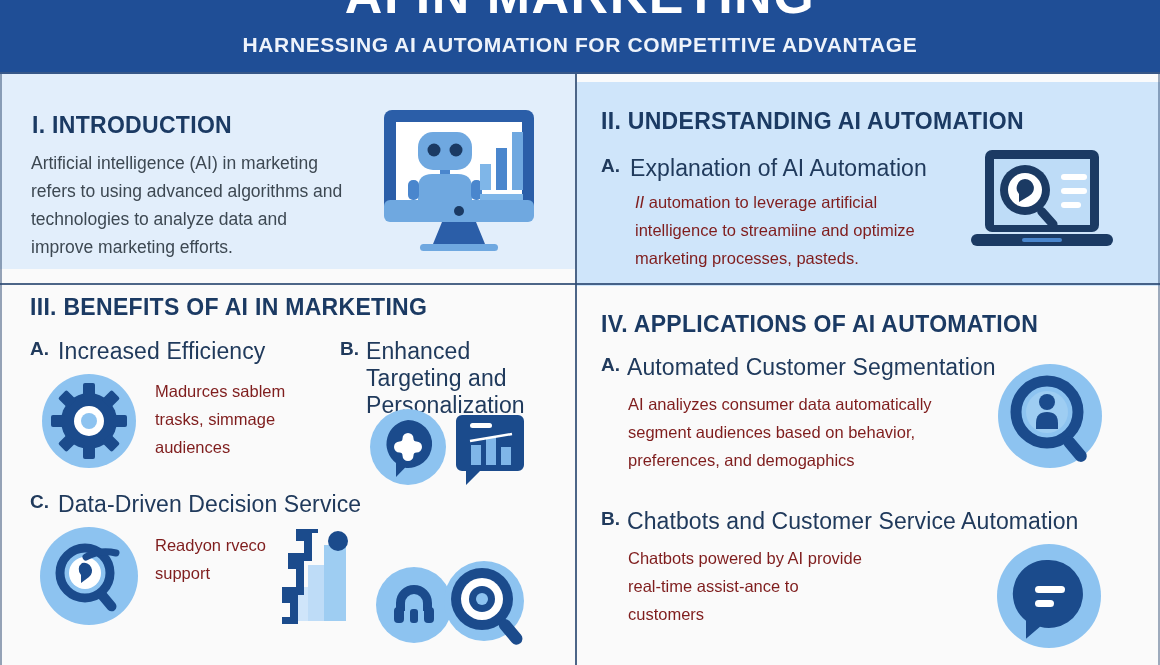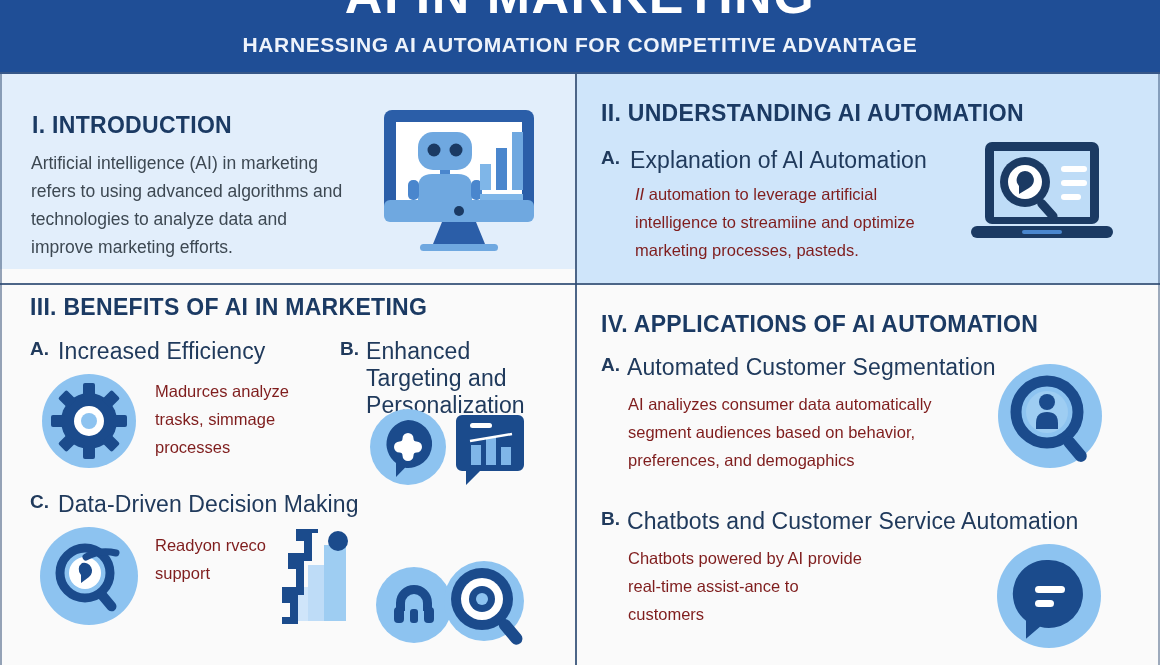--- a/index.html
+++ b/index.html
@@ -57,21 +57,21 @@
   }
 
   
   .grid {
     position: absolute;
     left: 0; top: 74px;
     width: 1160px; height: 591px; border-radius: 25px;
   }
   .quad { position: absolute; overflow: hidden; }
   .q1 { left: 0;    top: 0;   width: 575px; height: 209px; background: #e2eefb; }
-  .q2 { left: 577px; top: 0;  width: 583px; height: 209px; background: #cfe5fa; }
+  .q2 { left: 577px; top: 8px;  width: 583px; height: 209px; background: #cfe5fa; }
   .q3 { left: 0;    top: 195px; width: 575px; height: 404px; background: #fafafa; }
   .q4 { left: 577px; top: 212px; width: 583px; height: 379px; background: #fafafa; }
 
   .vline {
     position: absolute;
     left: 575px; top: 0;
     width: 2px; height: 591px;
     background: #2d4a72;
     opacity: .85;
   }
@@ -263,21 +263,21 @@
               <rect x="41" y="9" width="12" height="14" rx="2" transform="rotate(45 47 47)"></rect>
               <rect x="41" y="71" width="12" height="14" rx="2" transform="rotate(45 47 47)"></rect>
               <rect x="9" y="41" width="14" height="12" rx="2" transform="rotate(45 47 47)"></rect>
               <rect x="71" y="41" width="14" height="12" rx="2" transform="rotate(45 47 47)"></rect>
             </g>
           </g>
           <circle cx="47" cy="47" r="15" fill="#ffffff"></circle>
           <circle cx="47" cy="47" r="8" fill="#8dc3f0"></circle>
         </svg>
       </div>
-      <div class="body-small" id="b3a-body">Madurces analyze trasks, simmage processes</div>
+      <div class="body-small" id="b3a-body">Madurces sablem trasks, simmage audiences</div>
 
       <div class="sub-letter" id="b3b-letter">B.</div>
       <div class="sub-heading" id="b3b-head">Enhanced Targeting and Personalization</div>
       <div id="b3b-icons">
         <svg width="155" height="80" viewBox="0 0 155 80">
           <circle cx="38" cy="40" r="38" fill="#8dc3f0"></circle>
           <path d="M38 13 a24 24 0 1 1 -3 47.8 l-9 9.2 v-14 A24 24 0 0 1 38 13 z" fill="#1b4b8c"></path>
           <path d="M38 26 a5.5 5.5 0 0 1 5.5 5.5 q0 3 3 3 a5.5 5.5 0 1 1 0 11 q-3 0-3 3 a5.5 5.5 0 1 1 -11 0 q0-3 -3-3 a5.5 5.5 0 1 1 0-11 q3 0 3-3 A5.5 5.5 0 0 1 38 26 z" fill="#ffffff"></path>
           <path d="M92 8 h56 a6 6 0 0 1 6 6 v44 a6 6 0 0 1 -6 6 h-38 l-14 14 v-14 h-4 a6 6 0 0 1 -6 -6 v-44 a6 6 0 0 1 6 -6 z" fill="#1b4b8c"></path>
           <rect x="100" y="16" width="22" height="5" rx="2.5" fill="#ffffff"></rect>
@@ -297,21 +297,21 @@
           <circle cx="112" cy="42" r="40" fill="#8dc3f0"></circle>
           <circle cx="110" cy="40" r="31" fill="#1b4b8c"></circle>
           <circle cx="110" cy="40" r="21" fill="#ffffff"></circle>
           <circle cx="110" cy="40" r="13" fill="#1b4b8c"></circle>
           <circle cx="110" cy="40" r="6" fill="#8dc3f0"></circle>
           <rect x="132" y="58" width="12" height="30" rx="6" transform="rotate(-40 138 72)" fill="#1b4b8c"></rect>
         </svg>
       </div>
 
       <div class="sub-letter" id="b3c-letter">C.</div>
-      <div class="sub-heading" id="b3c-head">Data-Driven Decision Making</div>
+      <div class="sub-heading" id="b3c-head">Data-Driven Decision Service</div>
       <div id="mag-icon-wrap">
         <svg width="98" height="98" viewBox="0 0 98 98">
           <circle cx="49" cy="49" r="49" fill="#8dc3f0"></circle>
           <circle cx="45" cy="46" r="25" fill="none" stroke="#1b4b8c" stroke-width="9"></circle>
           <circle cx="45" cy="46" r="16" fill="#ffffff"></circle>
           <path d="M42 36 a8 8 0 0 1 7 14 l-8 6 v-8 a8 8 0 0 1 1 -12 z" fill="#1b4b8c"></path>
           <rect x="62" y="62" width="10" height="24" rx="5" transform="rotate(-40 67 74)" fill="#1b4b8c"></rect>
           <path d="M46 30 q14 -8 30 -4" stroke="#1b4b8c" stroke-width="7" fill="none" stroke-linecap="round"></path>
         </svg>
       </div>

